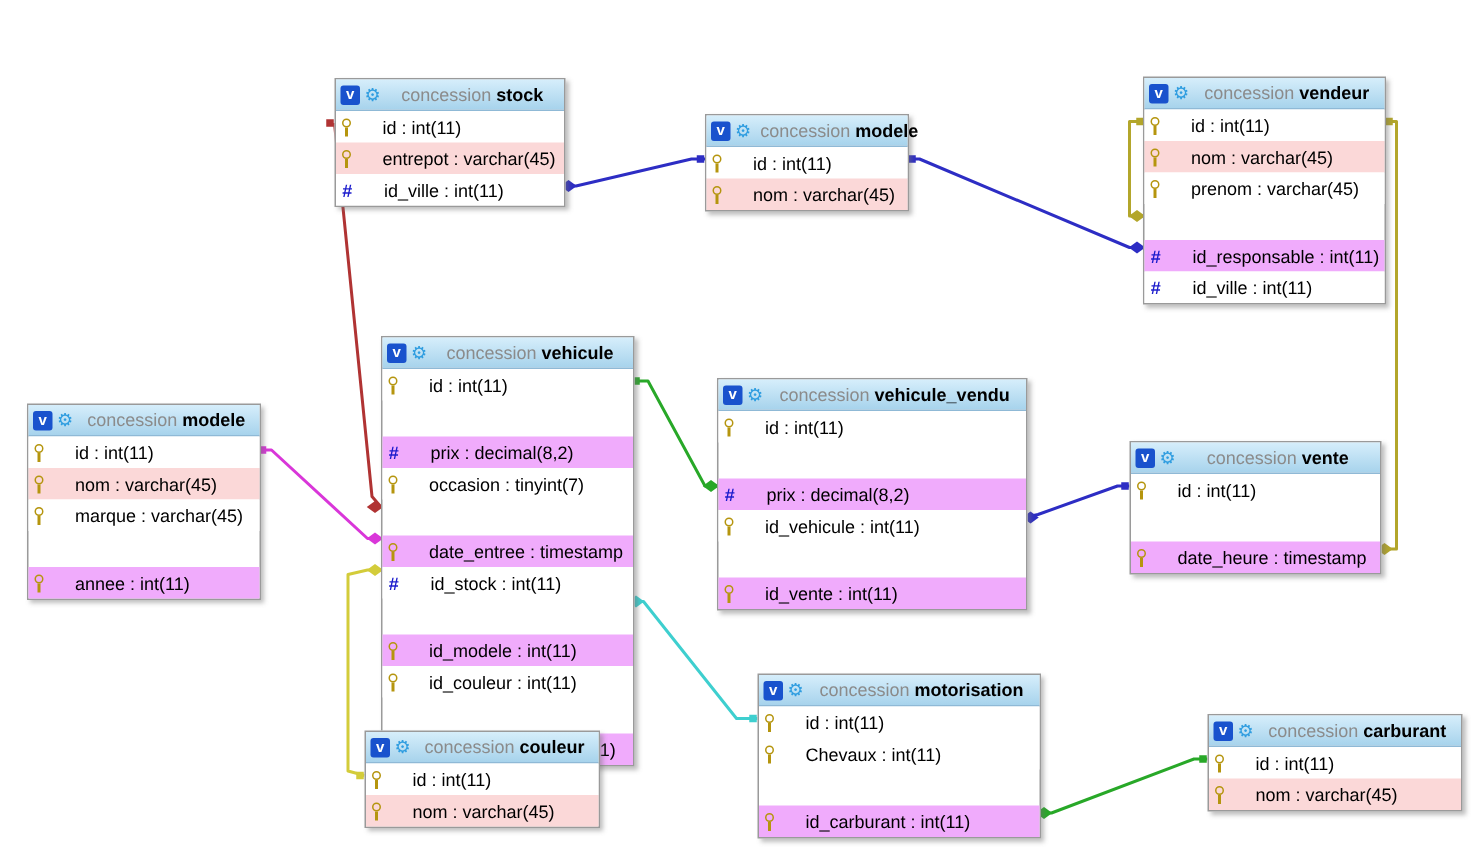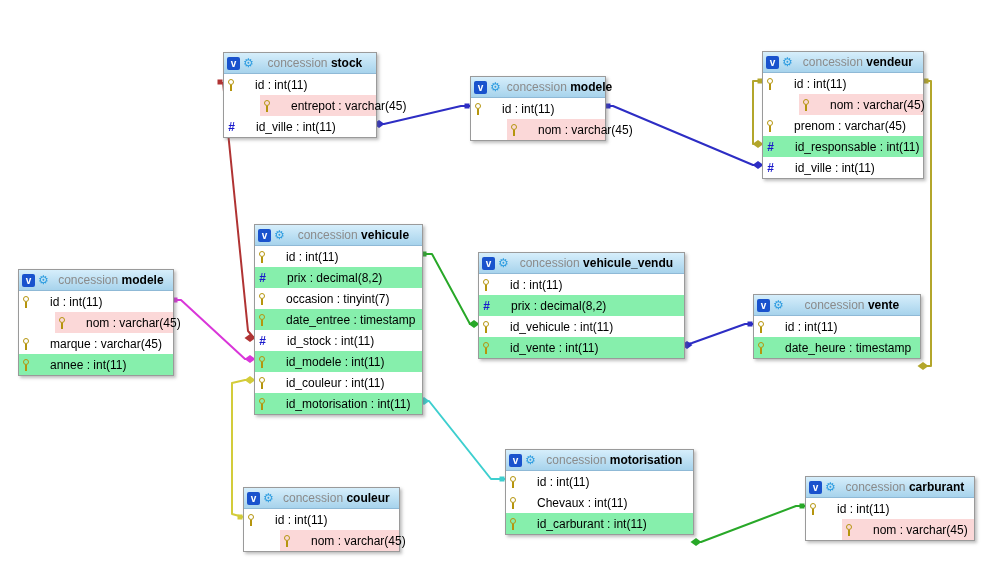--- a/index.html
+++ b/index.html
@@ -12,22 +12,22 @@
        background:linear-gradient(#d6eefb,#a7d3ec);border-bottom:1px solid #8fb9d6;cursor:move;}
   .v-icon{width:13px;height:13px;background:#1952cd;color:#fff;font-weight:bold;font-size:10px;
        line-height:13px;text-align:center;border-radius:2px;flex:0 0 13px;}
   .gear-icon{color:#2f9de0;font-size:12px;line-height:1;flex:0 0 auto;}
   .gear-icon::before{content:"⚙";}
   .tbl-title{margin:4px auto;white-space:nowrap;padding:0 3px;}
   .schema{color:#8b8b8b;}
   .tname{font-weight:bold;color:#000;}
   .row{height:21px;display:flex;align-items:center;gap:20px;padding:0 3px;white-space:nowrap;}
   .bg-white{background:#ffffff;}
-  .bg-gray{background:#86efac;}
-  .bg-pink{background:#fbd8d8;margin-left:36px;}
+  .bg-gray{background:#f0abfc;margin-top:24px;}
+  .bg-pink{background:#fbd8d8;}
   .icon-key{width:8px;height:14px;position:relative;flex:0 0 8px;}
   .icon-key::before{content:"";position:absolute;top:1px;left:1px;width:6px;height:6px;
        border:1.5px solid #b5950e;border-radius:50%;box-sizing:border-box;}
   .icon-key::after{content:"";position:absolute;left:3px;top:7px;width:2px;height:6px;
        background:#b5950e;box-shadow:2px 1px 0 -1px #b5950e,2px 3px 0 -1px #b5950e;}
   .icon-hash{width:9px;flex:0 0 9px;color:#1a1acc;font-weight:bold;font-size:12px;text-align:center;}
   .icon-hash::before{content:"#";}
   .ftext{overflow:visible;}
 </style>
 </head>

